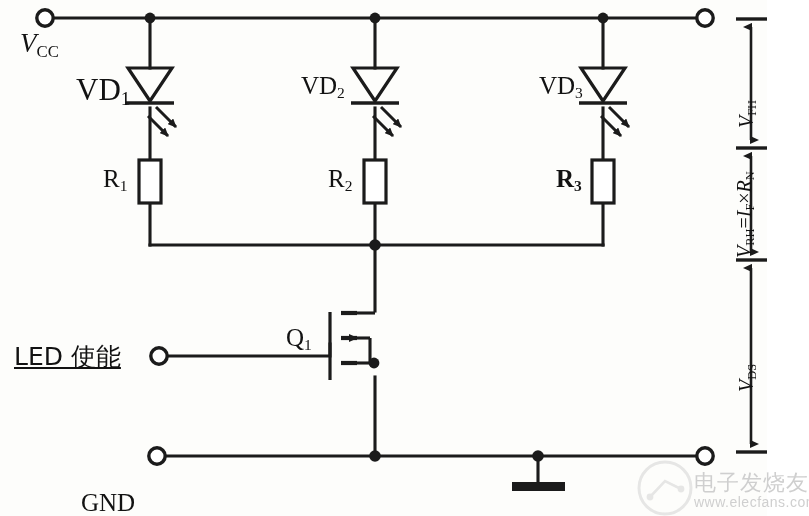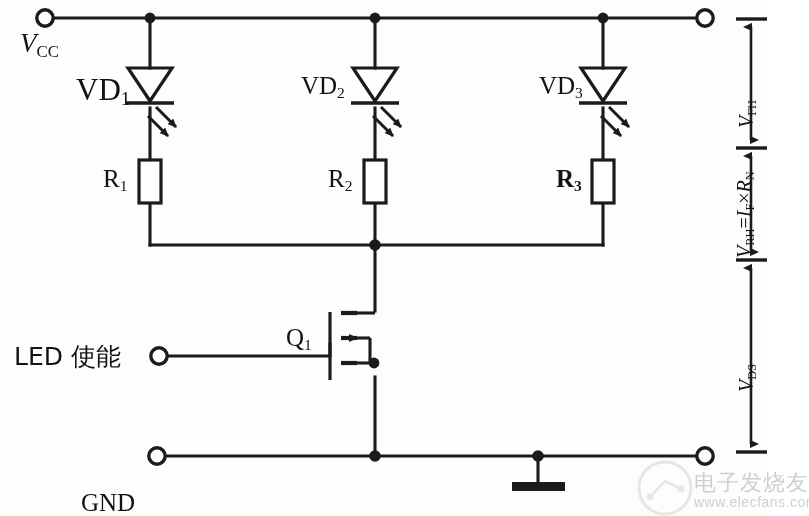--- a/index.html
+++ b/index.html
@@ -234,21 +234,21 @@
     <span>R</span><span class="sub">2</span>
   </div>
   <div class="lbl" style="left:556px; top:165px; font-size:25px;font-weight:bold;">
     <span>R</span><span class="sub">3</span>
   </div>
 
   <div class="lbl" style="left:286px; top:324px; font-size:25px;">
     <span>Q</span><span class="sub">1</span>
   </div>
 
-  <div class="lbl" style="left:14px; top:340px; font-size:25px; font-family:'DejaVu Sans', sans-serif;">LED 使能</div>
+  <div class="lbl" style="left:14px; top:340px; font-size:25px; font-family:'DejaVu Sans', sans-serif;text-decoration:underline;">LED 使能</div>
 
   <div class="lbl" style="left:81px; top:442px; font-size:25px; font-family:'Liberation Serif', serif;margin-top:47px;">GND</div>
 
   <div class="lbl rot" style="left:735px; top:128px; font-size:20px;">
     <span class="lbl-serif-italic">V</span><span class="sub">FH</span>
   </div>
 
   <div class="lbl rot" style="left:733px; top:258px; font-size:20px;">
     <span class="lbl-serif-italic">V</span><span class="sub">RH</span><span>=</span><span class="lbl-serif-italic">I</span><span class="sub">F</span><span>×</span><span class="lbl-serif-italic">R</span><span class="sub">N</span>
   </div>

